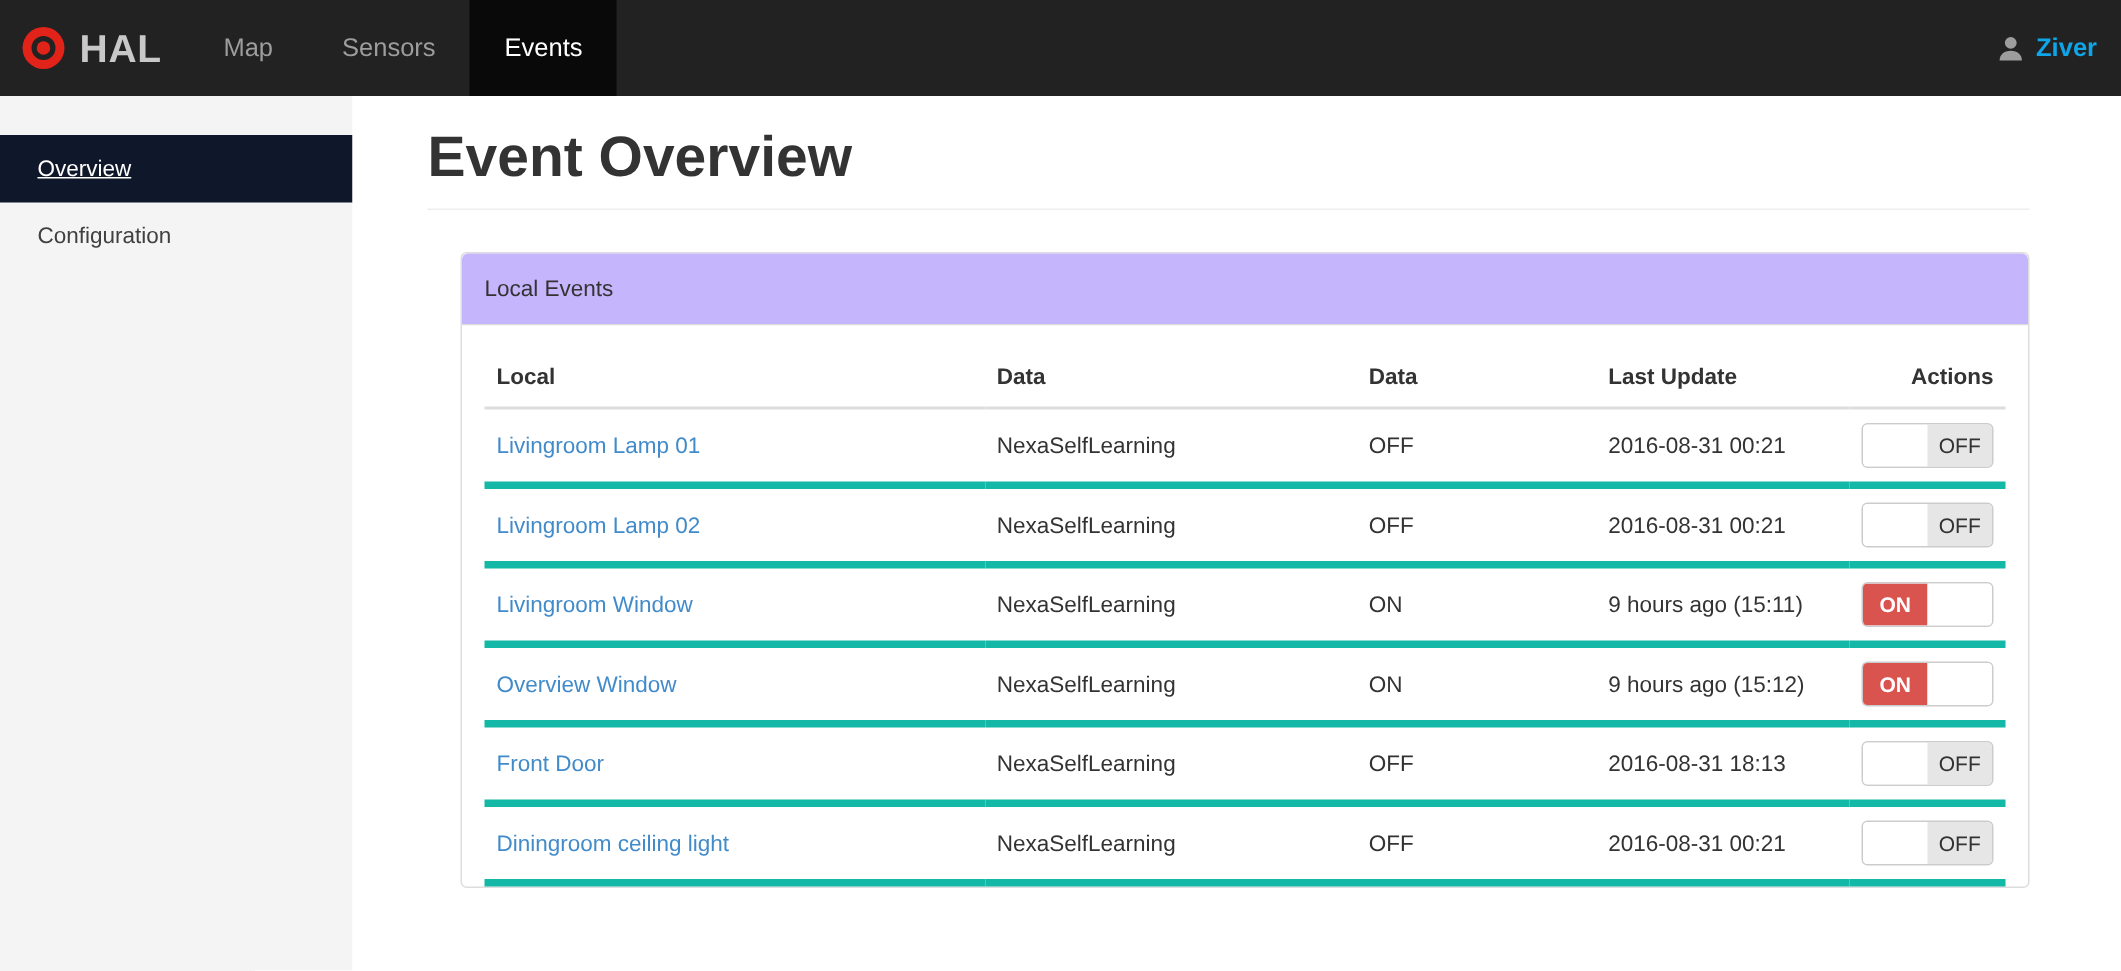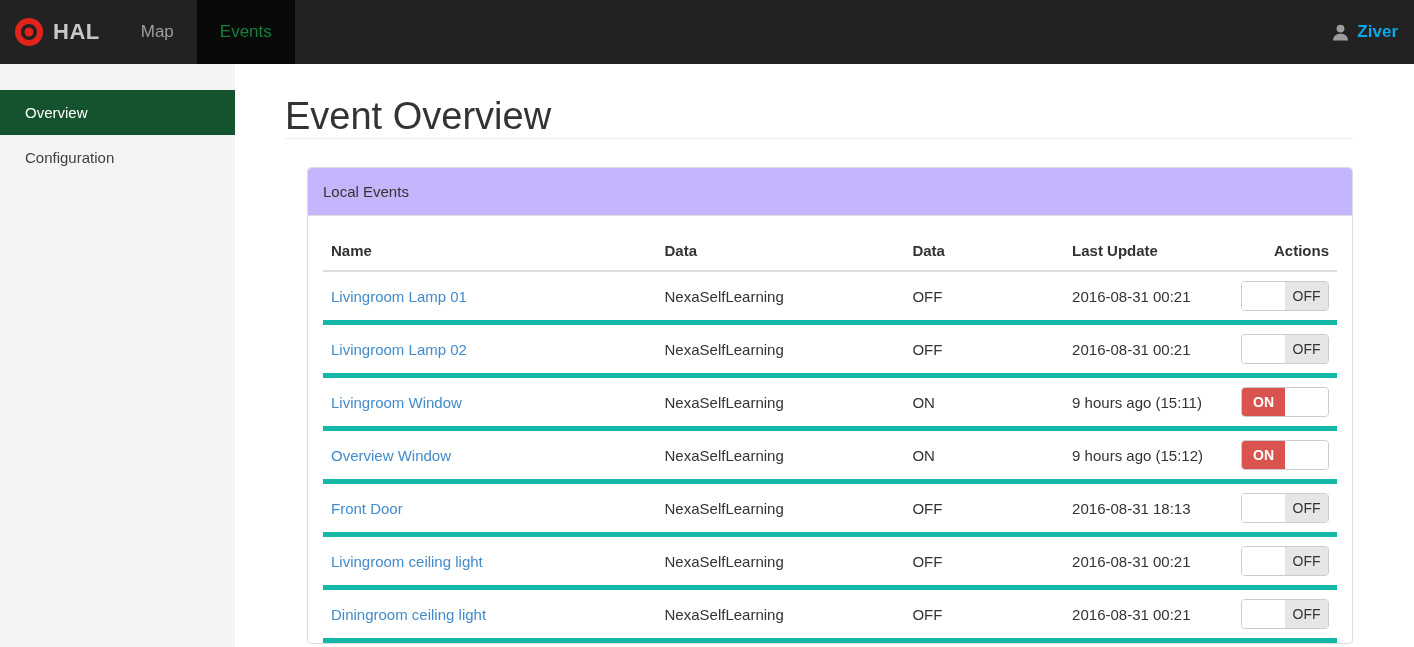--- a/index.html
+++ b/index.html
@@ -12,52 +12,52 @@
   .app { position:relative; width:1414px; height:647px; }
 
   
   .navbar {
     height:64px; background:#222; display:flex; align-items:stretch;
   }
   .brand {
     display:flex; align-items:center; gap:9px;
     padding:0 18px 0 14px; cursor:pointer;
   }
-  .brand-text { color:#c8c8c8; font-size:22px; font-weight:bold; letter-spacing:.5px; }
+  .brand-text { color:#c8c8c8; font-size:26px; font-weight:bold; letter-spacing:.5px; }
   .nav { display:flex; }
   .nav-item {
     display:flex; align-items:center; padding:0 23px;
     color:#9d9d9d; font-size:17px; text-decoration:none; cursor:pointer;
   }
-  .nav-item.active { background:#090909; color:#15803d;text-align:right; }
+  .nav-item.active { background:#090909; color:#ffffff;text-align:right; }
   .user {
     margin-left:auto; display:flex; align-items:center; gap:6px;
     padding:0 16px; color:#0ea5e9; font-size:17px; font-weight:bold; cursor:pointer;
   }
 
   
   .sidebar {
     position:absolute; top:64px; left:0; bottom:0; width:235px;
     background:#f4f4f4;
   }
   .side-item {
     display:block; padding:14px 25px; font-size:15px;
     color:#404040; text-decoration:none; cursor:pointer;
   }
   .side-item:first-child { margin-top:26px; }
-  .side-item.active { background:#14532d; color:#fff; }
+  .side-item.active { background:#0f172a; color:#fff;text-decoration:underline; }
 
   
   .content {
     position:absolute; top:64px; left:235px; right:0; bottom:0;
     background:#fff; padding:0 61px 0 50px; overflow:hidden;
   }
   .page-title {
-    margin:31px 0 0; 
-    font-size:38px; font-weight:400; color:#333;
+    margin:20px 0 0; padding-bottom:12px;
+    font-size:38px; font-weight:700; color:#333;
     border-bottom:1px solid #eee;
   }
 
   .panel {
     margin:28px 0 0 22px;
     border:1px solid #ddd; border-radius:4px; background:#fff;
   }
   .panel-heading {
     background:#c4b5fd; border-bottom:1px solid #ddd;
     border-radius:4px 4px 0 0;
@@ -106,20 +106,21 @@
         <svg width="30" height="30" viewBox="0 0 30 30">
           <circle cx="15" cy="15" r="14" fill="#e2231a"></circle>
           <circle cx="15" cy="15" r="8" fill="#222222"></circle>
           <circle cx="15" cy="15" r="4.5" fill="#e2231a"></circle>
         </svg>
       </span>
       <span class="brand-text">HAL</span>
     </div>
     <nav class="nav">
       <a class="nav-item">Map</a>
+      <a class="nav-item">Sensors</a>
       <a class="nav-item active">Events</a>
     </nav>
     <div class="user">
       <span style="display:flex;">
         <svg width="21" height="21" viewBox="0 0 24 24" fill="#9d9d9d">
           <circle cx="12" cy="7.5" r="4.5"></circle>
           <path d="M12 13.5c-5.2 0-8.5 3-8.5 7.5h17c0-4.5-3.3-7.5-8.5-7.5z"></path>
         </svg>
       </span>
       <span>Ziver</span>
@@ -140,21 +141,21 @@
         <table class="events-table">
           <colgroup>
             <col style="width:33%">
               <col style="width:24.5%">
               <col style="width:15.8%">
               <col style="width:16.7%">
               <col style="width:10%">
           </colgroup>
           <thead>
             <tr>
-              <th>Name</th>
+              <th>Local</th>
               <th>Data</th>
               <th>Data</th>
               <th>Last Update</th>
               <th class="right">Actions</th>
             </tr>
           </thead>
           <tbody id="rows">
               <tr>
     <td><a class="name-link">Livingroom Lamp 01</a></td>
     <td>NexaSelfLearning</td>
@@ -209,32 +210,20 @@
     <td>OFF</td>
     <td>2016-08-31 18:13</td>
     <td class="actions-cell">
       <div class="switch off">
         <span class="half handle"></span>
         <span class="half label">OFF</span>
       </div>
     </td>
   </tr>
               <tr>
-    <td><a class="name-link">Livingroom ceiling light</a></td>
-    <td>NexaSelfLearning</td>
-    <td>OFF</td>
-    <td>2016-08-31 00:21</td>
-    <td class="actions-cell">
-      <div class="switch off">
-        <span class="half handle"></span>
-        <span class="half label">OFF</span>
-      </div>
-    </td>
-  </tr>
-              <tr>
     <td><a class="name-link">Diningroom ceiling light</a></td>
     <td>NexaSelfLearning</td>
     <td>OFF</td>
     <td>2016-08-31 00:21</td>
     <td class="actions-cell">
       <div class="switch off">
         <span class="half handle"></span>
         <span class="half label">OFF</span>
       </div>
     </td>

